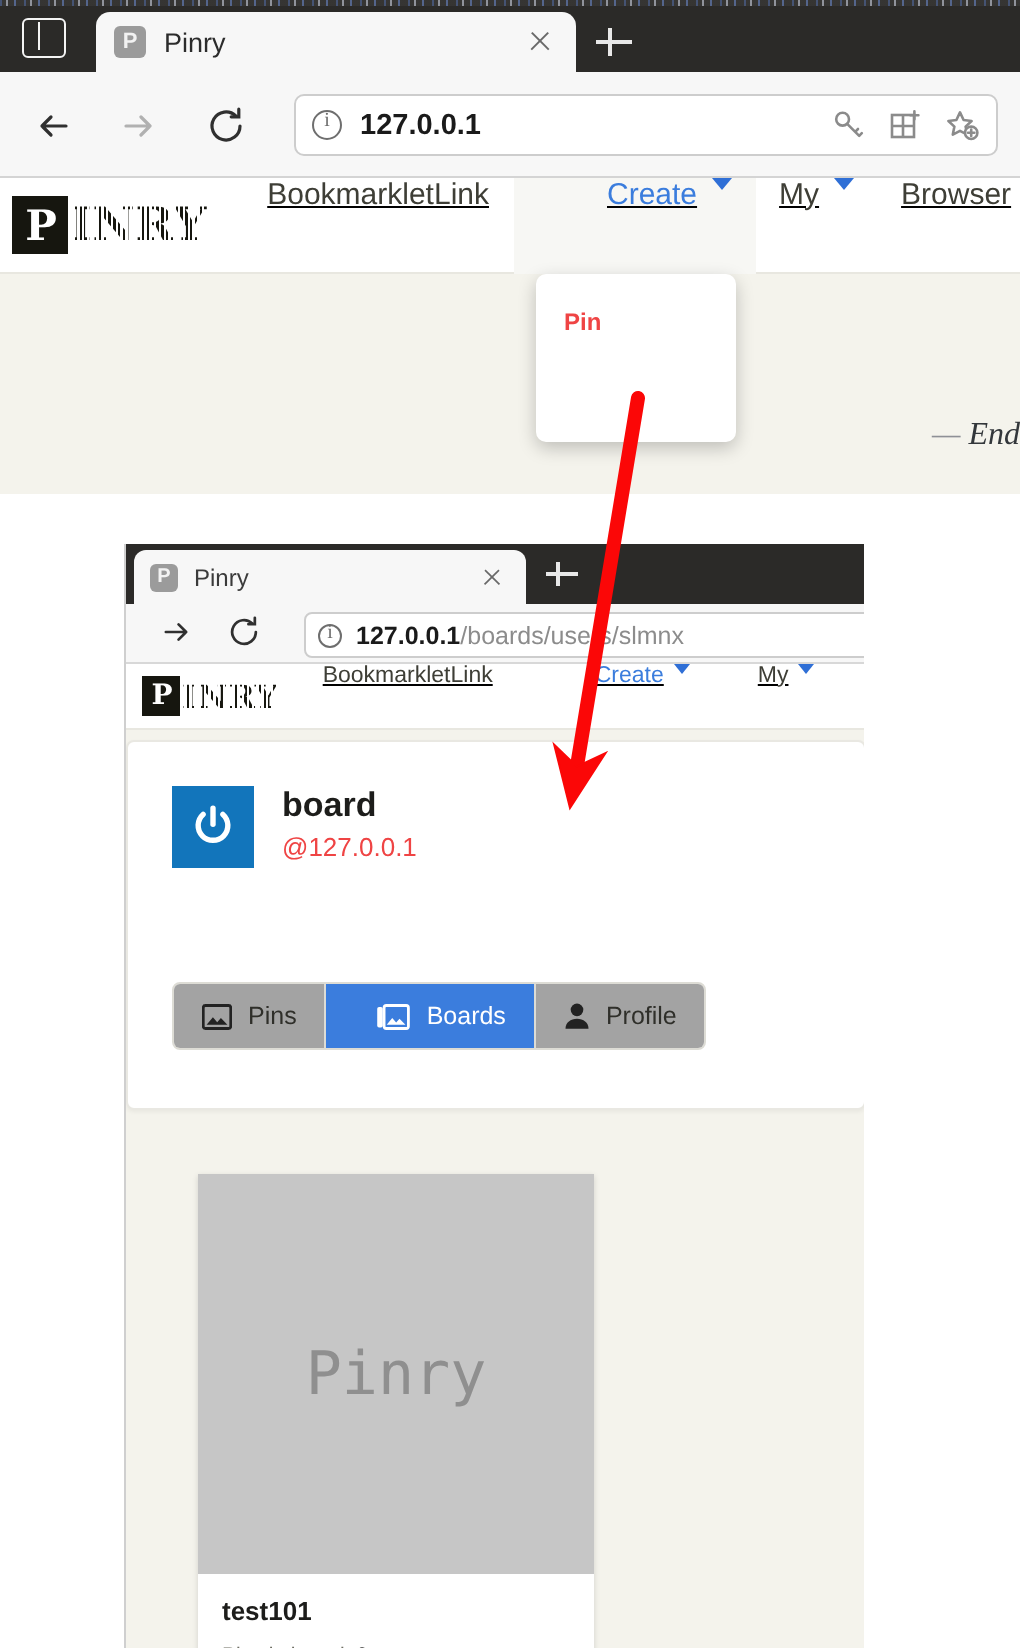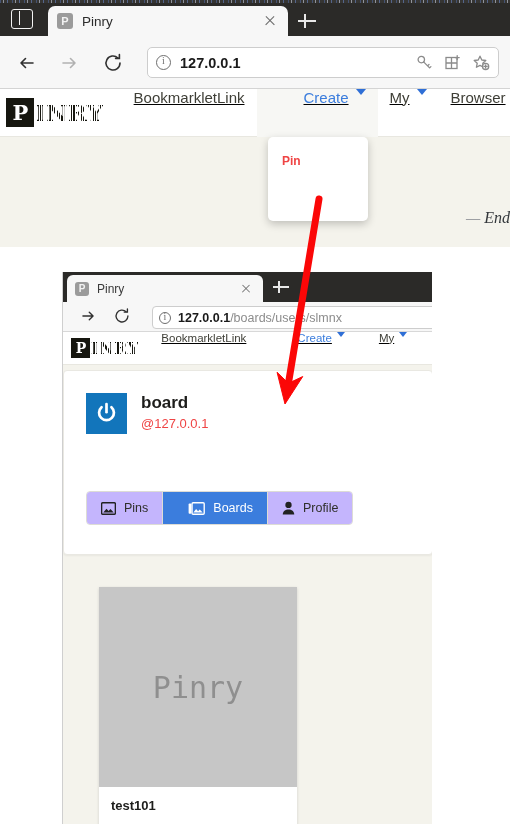--- a/index.html
+++ b/index.html
@@ -223,21 +223,21 @@
     position:absolute; left:22px; top:88px; font-size:12.5px; color:#3e3e36;
   }
   .seg{
     position:absolute; left:22px; top:120px; height:34px;
     display:flex; border:1px solid #dddcd5; border-radius:4px; overflow:hidden;
     background:#fff;
   }
   .seg-btn{
     display:flex; align-items:center; gap:8px; padding:0 14px;
     font-size:12.5px; color:#2f2f2a; border-right:1px solid #dddcd5;
-    background:#c4b5fd;
+    background:#a3a3a3;
   }
   .seg-btn:last-child{ border-right:none; }
   .seg-btn.active{ background:#3b7ddd; color:#fff;padding-left:25px; }
   .seg-btn svg{ display:block; }
 
   .board-card{
     position:absolute; left:36px; top:222px; width:198px; height:250px;
     background:#fff; box-shadow:0 1px 3px rgba(0,0,0,.14);
   }
   .board-thumb{

